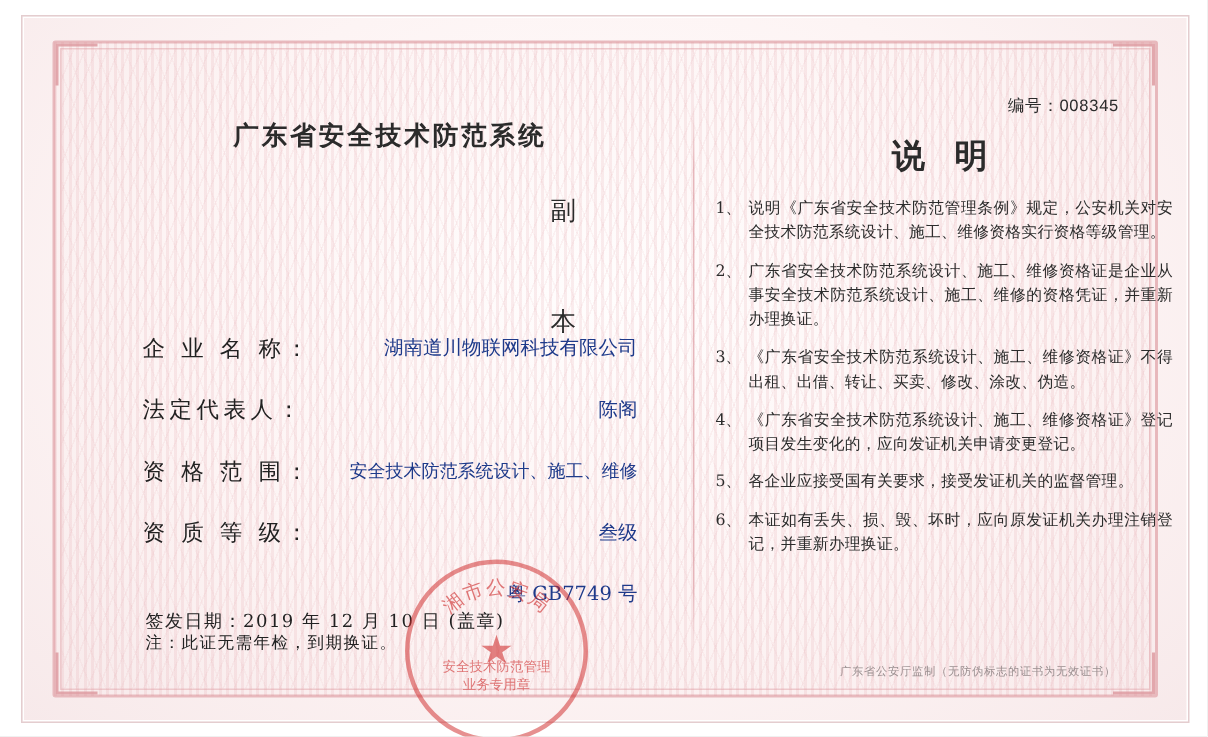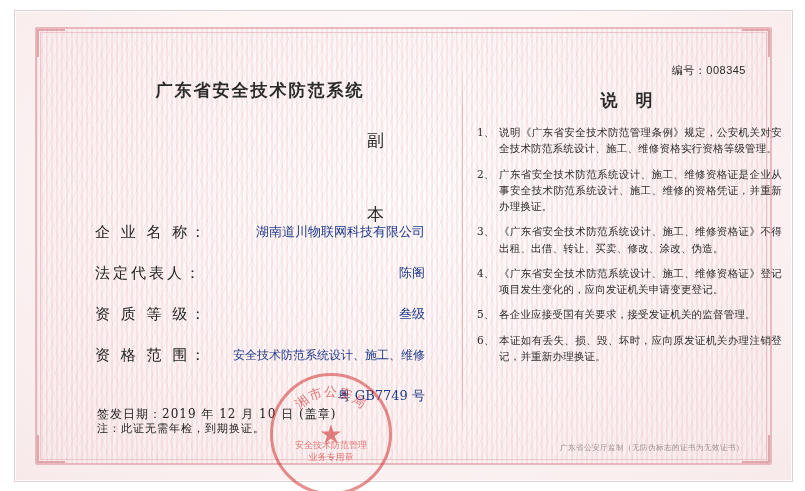--- a/index.html
+++ b/index.html
@@ -133,21 +133,21 @@
     background:linear-gradient(to bottom, rgba(222,165,170,0) 0%, rgba(214,140,148,.55) 12%, rgba(214,140,148,.55) 88%, rgba(222,165,170,0) 100%);
   }
 
   
   .right{
     position:absolute;left:462px;top:78px;width:305px;
   }
   .right h2{
     margin:0 0 12px 0;
     text-align:center;
-    font-size:17px;
+    font-size:22px;
     font-weight:bold;
     color:#2b2b2b;
     letter-spacing:6px;
     font-family:"DejaVu Serif","Liberation Serif",serif;
   }
   ol.clauses{
     margin:0;padding:0;list-style:none;
   }
   ol.clauses li{
     display:flex;
@@ -241,27 +241,27 @@
 
     <div class="fields">
       <div class="field">
         <span class="lbl">企 业 名 称：</span>
         <span class="val">湖南道川物联网科技有限公司</span>
       </div>
       <div class="field">
         <span class="lbl">法定代表人：</span>
         <span class="val">陈阁</span>
       </div>
+      <div class="field small">
+        <span class="lbl">资 格 范 围：</span>
+        <span class="val">安全技术防范系统设计、施工、维修</span>
+      </div>
       <div class="field">
         <span class="lbl">资 质 等 级：</span>
         <span class="val">叁级</span>
-      </div>
-      <div class="field small">
-        <span class="lbl">资 格 范 围：</span>
-        <span class="val">安全技术防范系统设计、施工、维修</span>
       </div>
       <div class="field">
         <span class="val">粤 GB7749 号</span>
       </div>
     </div>
 
     <div class="issue">签发日期：2019 年 12 月 10 日 (盖章)</div>
     <div class="note">注：此证无需年检，到期换证。</div>
 
     <div class="seal">

